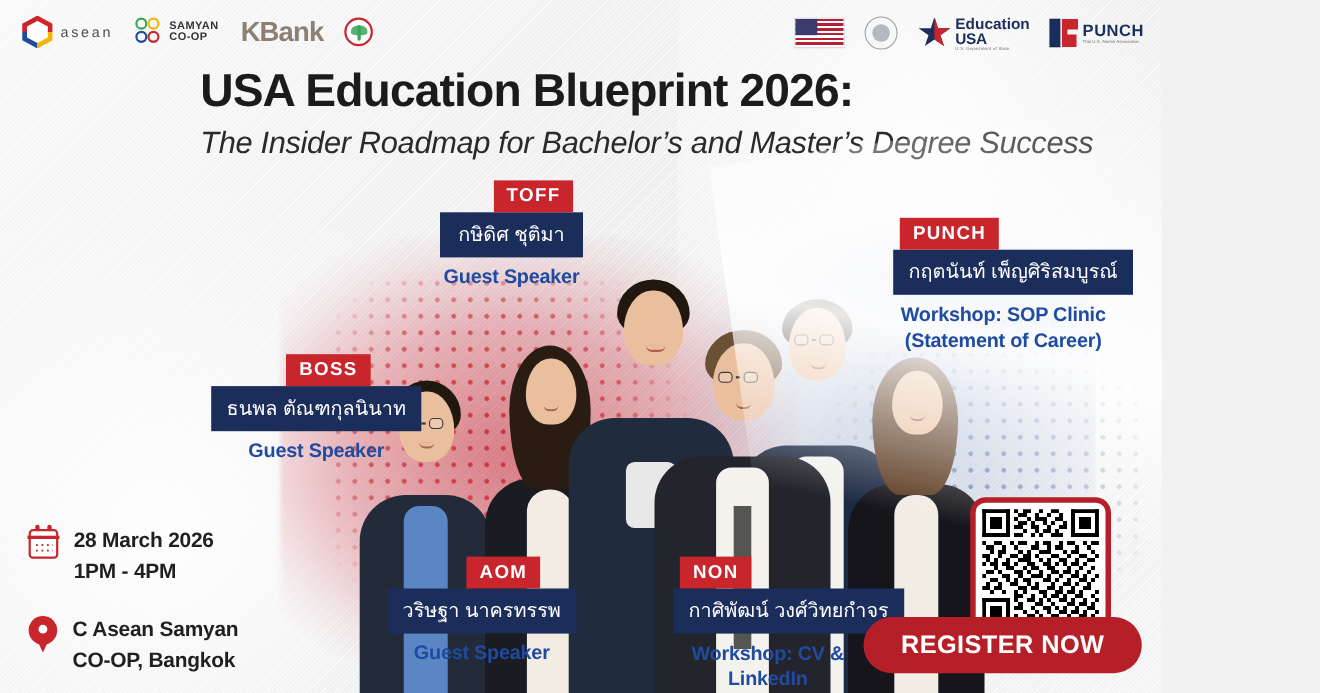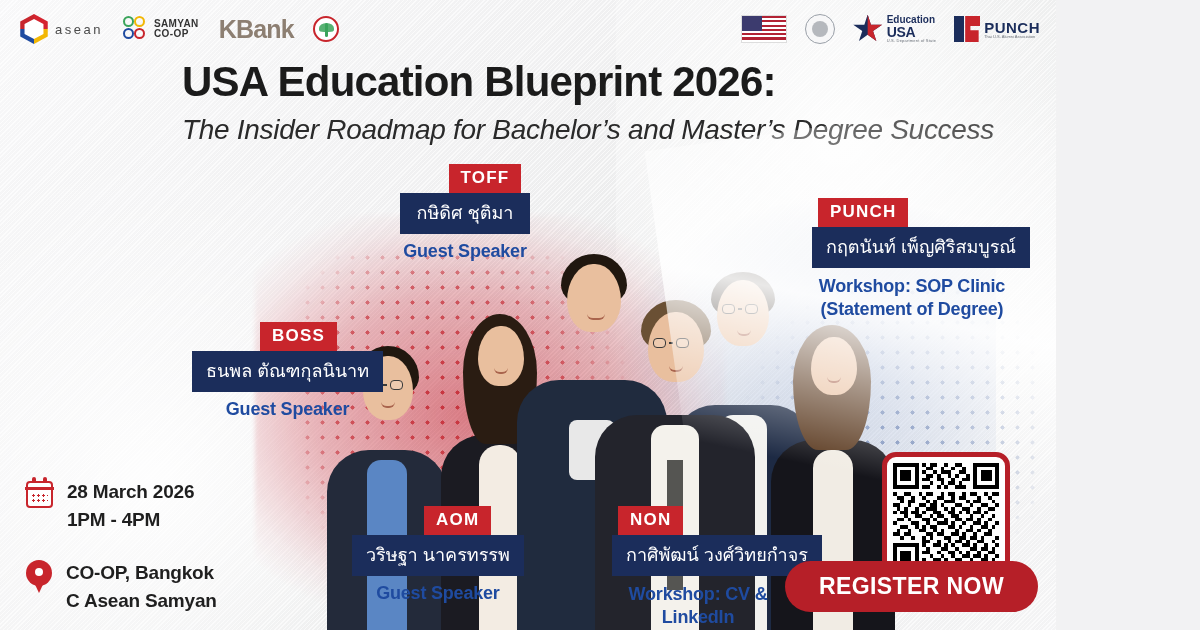--- a/index.html
+++ b/index.html
@@ -82,21 +82,21 @@
 
   .eduusa { display:flex; align-items:center; gap:4px; }
   .eduusa-star { width:30px; height:29px; position:relative; }
   .eduusa-star i {
     position:absolute; inset:0;
     clip-path:polygon(50% 0%,61% 35%,98% 35%,68% 57%,79% 91%,50% 70%,21% 91%,32% 57%,2% 35%,39% 35%);
   }
   .eduusa-star i.a { background:#1b2d5b; }
   .eduusa-star i.b { background:#c8252c; clip-path:polygon(50% 0%,61% 35%,98% 35%,68% 57%,79% 91%,50% 70%,50% 0%); }
   .eduusa-text { line-height:1; }
-  .eduusa-text .e1 { font-size:10px; color:#1b2d5b; font-weight:600; display:block; }
+  .eduusa-text .e1 { font-size:14px; color:#1b2d5b; font-weight:600; display:block; }
   .eduusa-text .e2 { font-size:14px; color:#1b2d5b; font-weight:bold; display:block; letter-spacing:-0.3px; }
   .eduusa-text .e3 { font-size:4px; color:#6a7079; display:block; letter-spacing:.2px; }
 
   .tusaa { display:flex; align-items:center; gap:4px; }
   .tusaa-mark { width:26px; height:26px; position:relative; }
   .tusaa-mark .t1 { position:absolute; left:0; top:0; width:10px; height:26px; background:#1b2d5b; }
   .tusaa-mark .t2 { position:absolute; left:11px; top:0; width:15px; height:26px; background:#c8252c;
       clip-path:polygon(0 0,100% 0,100% 38%,35% 38%,35% 55%,90% 55%,90% 100%,0 100%); }
   .tusaa-text { line-height:1; }
   .tusaa-text .u1 { font-size:15px; color:#1b2d5b; font-weight:600; letter-spacing:.5px; display:block; }
@@ -375,21 +375,21 @@
 
   <div class="label lbl-toff">
     <span class="badge">TOFF</span>
     <span class="namebar">กษิดิศ ชุติมา</span>
     <span class="role">Guest Speaker</span>
   </div>
 
   <div class="label lbl-punch">
     <span class="badge">PUNCH</span>
     <span class="namebar">กฤตนันท์ เพ็ญศิริสมบูรณ์</span>
-    <span class="role multi" style="width:200px">Workshop: SOP Clinic (Statement of Degree)</span>
+    <span class="role multi" style="width:200px">Workshop: SOP Clinic (Statement of Career)</span>
   </div>
 
   <div class="label lbl-boss">
     <span class="badge">BOSS</span>
     <span class="namebar">ธนพล ตัณฑกุลนินาท</span>
     <span class="role">Guest Speaker</span>
   </div>
 
 
   <div class="label lbl-aom">
@@ -413,22 +413,22 @@
       <div class="info-text">
         <div>28 March 2026</div>
         <div>1PM - 4PM</div>
       </div>
     </div>
     <div class="info-row">
       <div class="pin-icon">
         <span class="pin-tail"></span>
       </div>
       <div class="info-text">
+        <div>C Asean Samyan</div>
         <div>CO-OP, Bangkok</div>
-        <div>C Asean Samyan</div>
       </div>
     </div>
   </div>
 
   <div class="qr-frame">
     <svg class="qr" viewBox="0 0 29 29" shape-rendering="crispEdges">
       <rect width="29" height="29" fill="#ffffff"></rect>
       <g fill="#000000">
         <rect x="0" y="0" width="7" height="1"></rect>
           <rect x="0" y="6" width="7" height="1"></rect>

